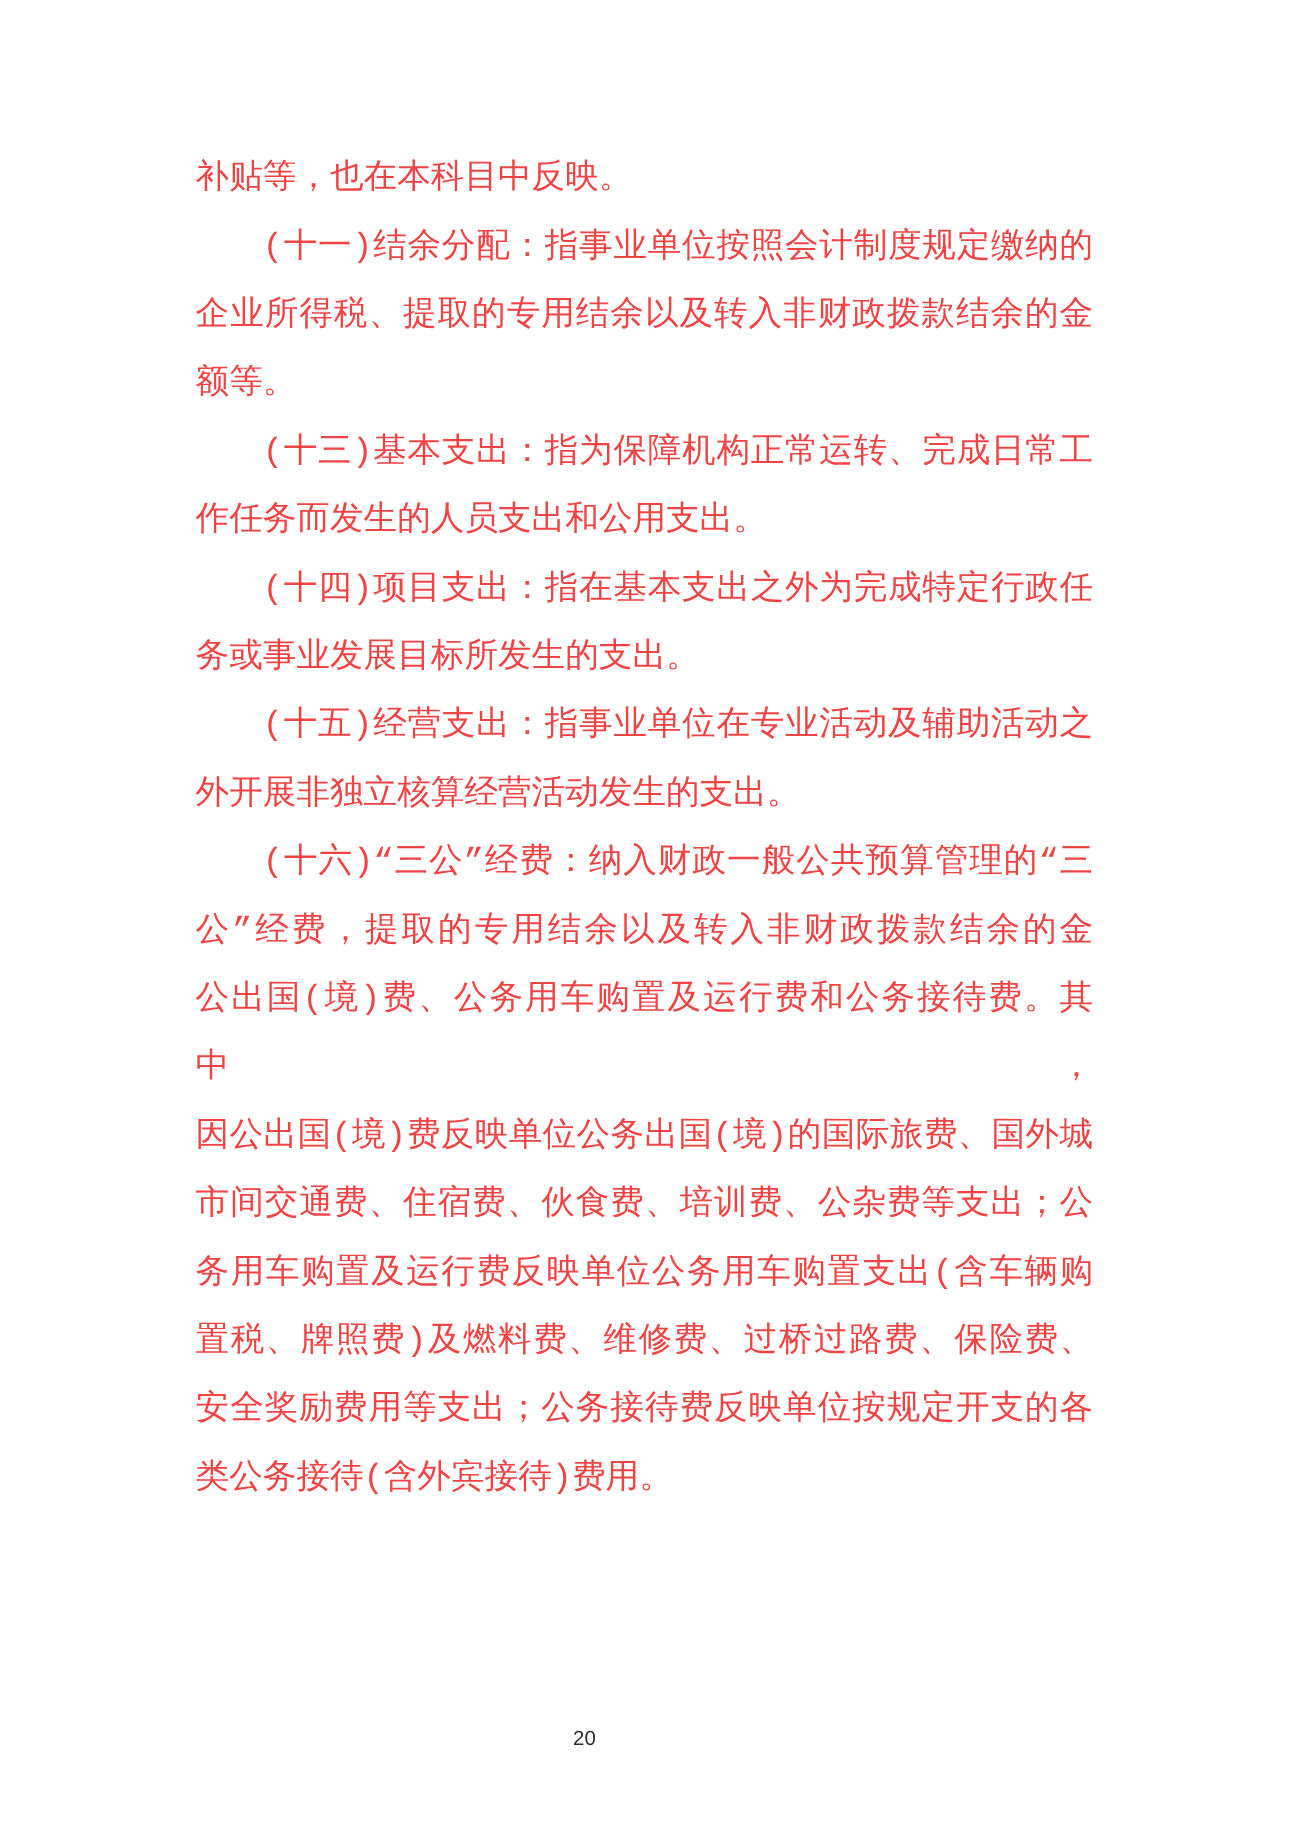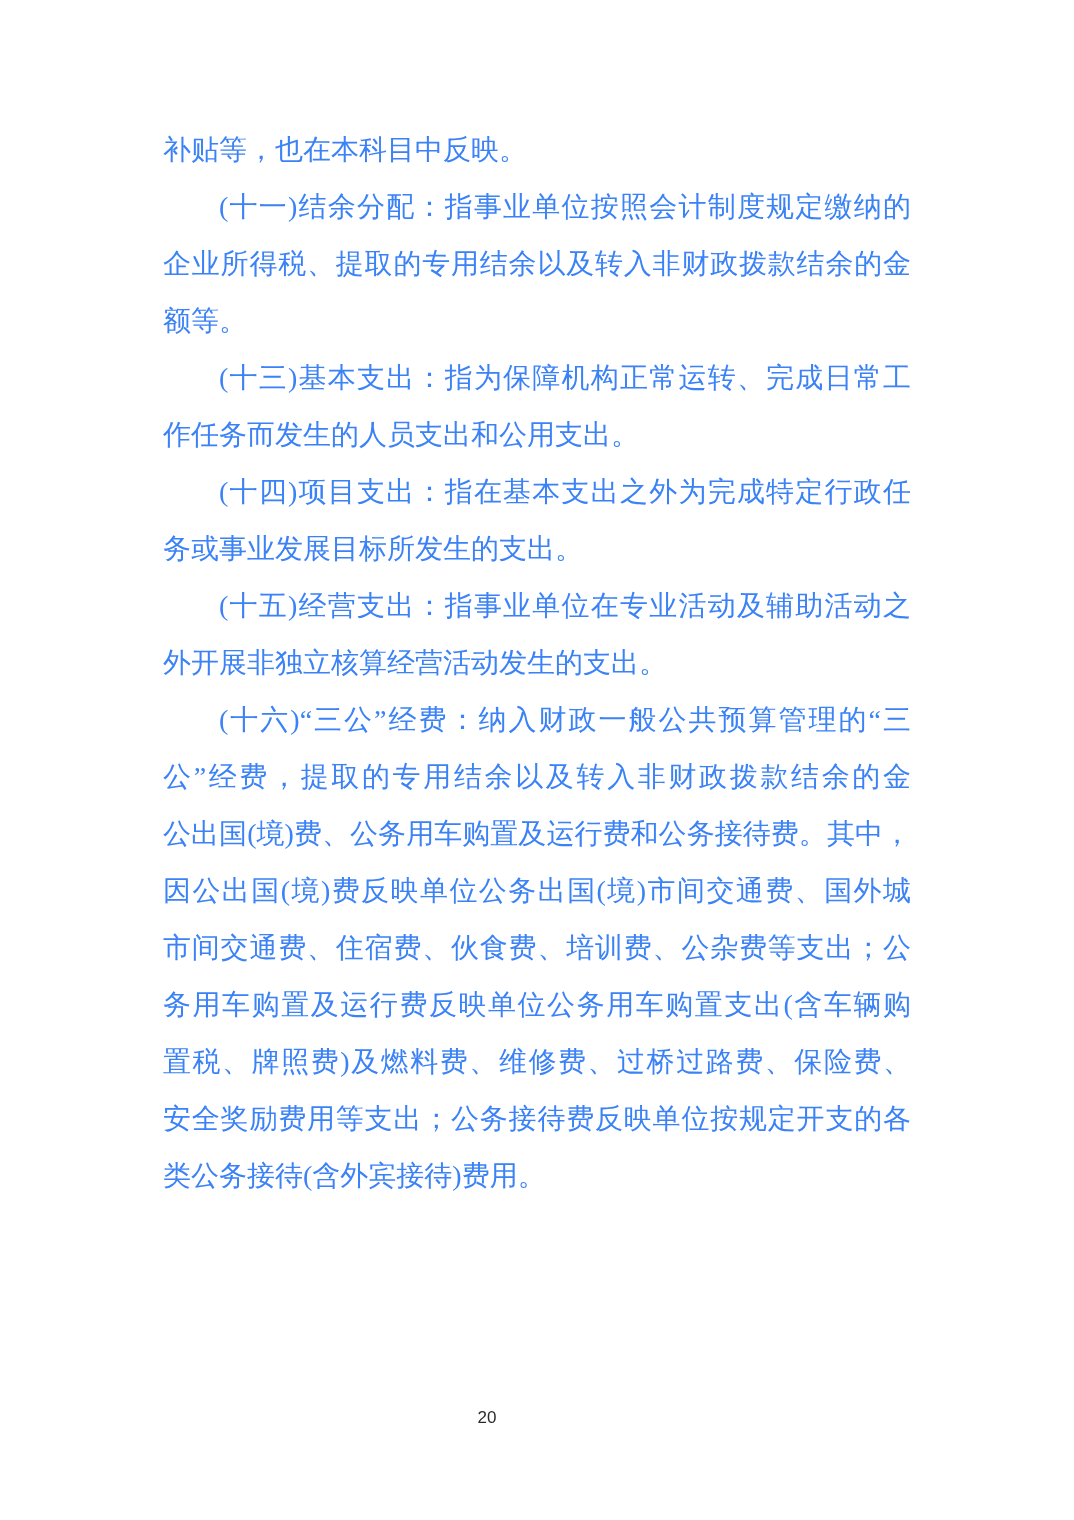--- a/index.html
+++ b/index.html
@@ -12,43 +12,43 @@
     width: 1074px;
     height: 1520px;
     background: #ffffff;
     overflow: hidden;
   }
   .text-block {
     position: absolute;
     left: 163px;
     top: 121px;
     width: 748px;
-    font-family: Liberation Serif, serif;
+    font-family: Liberation Mono, monospace;
     font-size: 28px;
     line-height: 57px;
-    color: #3b82f6;
+    color: #ef4444;
   }
   .para {
     margin: 0;
     padding: 0;
   }
   .line {
     text-align: justify;
     text-justify: inter-character;
   }
   .line.j {
     text-align-last: justify;
   }
   .line.ind {
     text-indent: 2em;
   }
   .page-number {
     position: absolute;
     left: 0;
-    top: 1408px;
+    top: 1439px;
     width: 974px;
     text-align: center;
     font-family: "Liberation Sans", "DejaVu Sans", sans-serif;
     font-size: 17px;
     color: #2b2b2b;
   }
 </style>
 </head>
 <body>
 
@@ -78,21 +78,21 @@
 
     <div class="para">
       <div class="line ind j">(十五)经营支出：指事业单位在专业活动及辅助活动之</div>
       <div class="line">外开展非独立核算经营活动发生的支出。</div>
     </div>
 
     <div class="para">
       <div class="line ind j">(十六)“三公”经费：纳入财政一般公共预算管理的“三</div>
       <div class="line j">公”经费，提取的专用结余以及转入非财政拨款结余的金</div>
       <div class="line j">公出国(境)费、公务用车购置及运行费和公务接待费。其中，</div>
-      <div class="line j">因公出国(境)费反映单位公务出国(境)市间交通费、国外城</div>
+      <div class="line j">因公出国(境)费反映单位公务出国(境)的国际旅费、国外城</div>
       <div class="line j">市间交通费、住宿费、伙食费、培训费、公杂费等支出；公</div>
       <div class="line j">务用车购置及运行费反映单位公务用车购置支出(含车辆购</div>
       <div class="line j">置税、牌照费)及燃料费、维修费、过桥过路费、保险费、</div>
       <div class="line j">安全奖励费用等支出；公务接待费反映单位按规定开支的各</div>
       <div class="line">类公务接待(含外宾接待)费用。</div>
     </div>
 
   </div>
 
   <div class="page-number">20</div>

